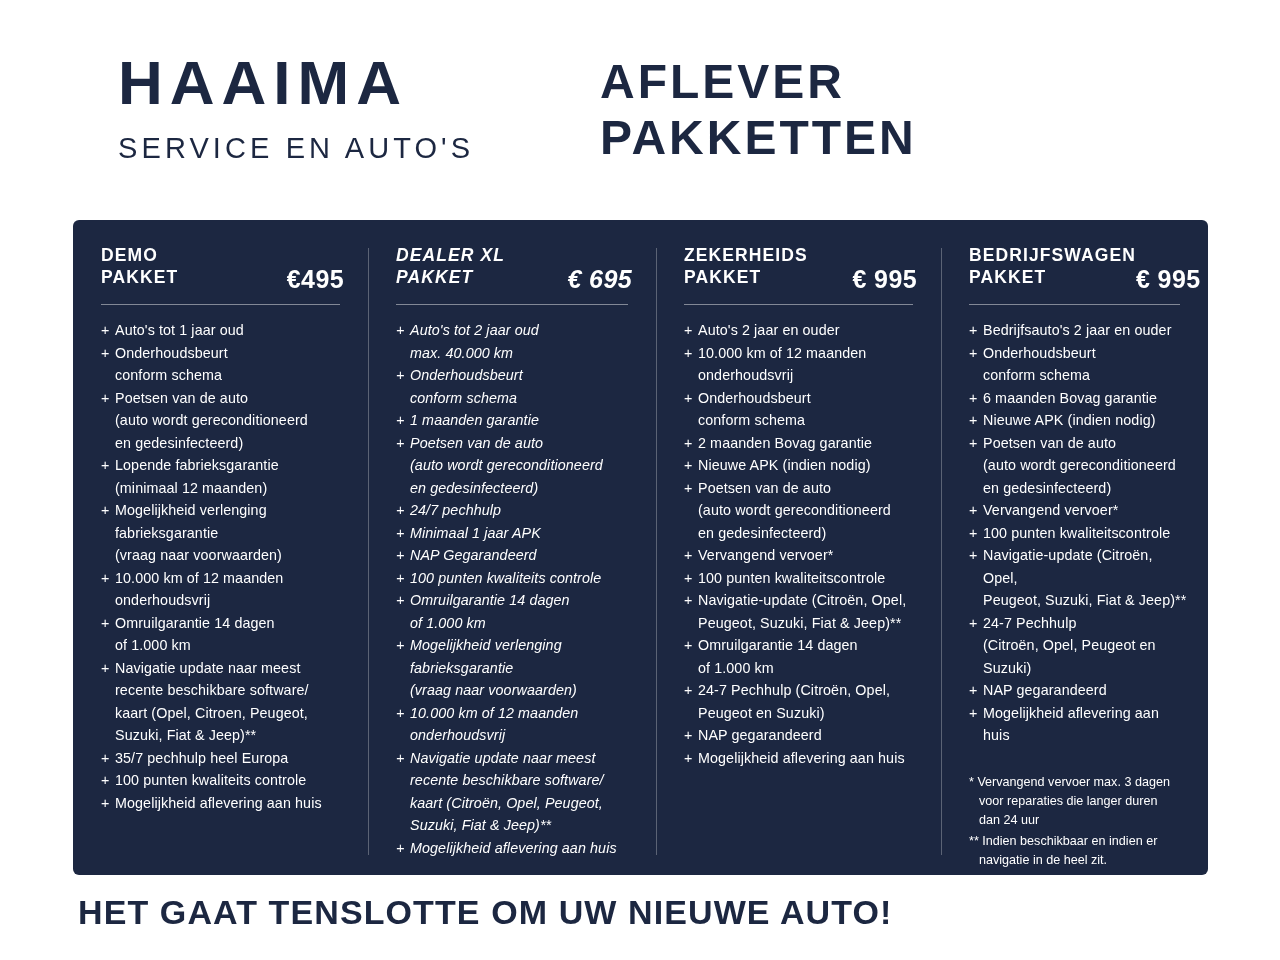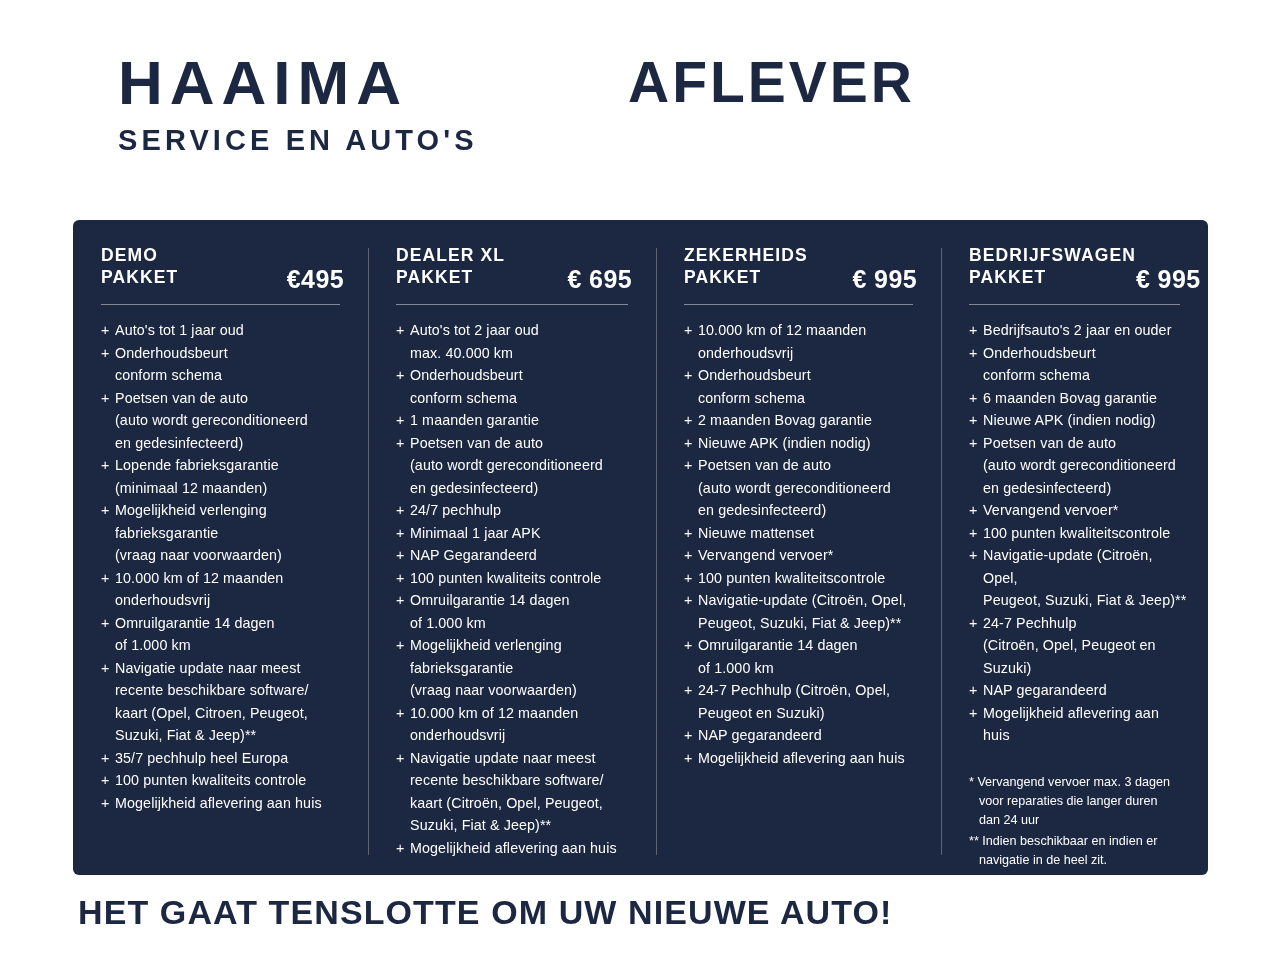--- a/index.html
+++ b/index.html
@@ -36,38 +36,37 @@
     width: 420px;
   }
   .brand-name {
     font-size: 62px;
     font-weight: 700;
     letter-spacing: 7px;
     line-height: 62px;
     color: #1c2741;
   }
   .brand-sub {
-    margin-top: 10px;
+    margin-top: 18px;
     font-size: 29px;
-    font-weight: 700;
+    font-weight: 400;
     letter-spacing: 4.1px;
     line-height: 32px;
     color: #1c2741;
   }
   .headline {
     margin-left: 62px;
     margin-top: 2px;
   }
   .headline-l1, .headline-l2 {
-    font-size: 57px;
+    font-size: 48px;
     font-weight: 700;
     letter-spacing: 3px;
     line-height: 56px;
     color: #1c2741;
-    margin-left: 28px;
   }
 
   
   .panel {
     position: absolute;
     left: 73px;
     top: 220px;
     width: 1135px;
     height: 655px;
     background: #1c2741;
@@ -76,21 +75,21 @@
     box-sizing: border-box;
     padding: 24px 0 0 0;
   }
   .col {
     position: relative;
     box-sizing: border-box;
     padding: 0 20px 0 28px;
     flex: 0 0 auto;
   }
   .col.c1 { width: 295px; }
-  .col.c2 { width: 288px; }
+  .col.c2 { width: 288px; font-style: italic; }
   .col.c3 { width: 285px; }
   .col.c4 { width: 267px; }
   .col + .col::before {
     content: "";
     position: absolute;
     left: 0;
     top: 4px;
     bottom: 20px;
     width: 1px;
     background: rgba(255,255,255,0.28);
@@ -184,20 +183,21 @@
 
 <div class="page">
 
   <div class="header">
     <div class="brand">
       <div class="brand-name">HAAIMA</div>
       <div class="brand-sub">SERVICE EN AUTO'S</div>
     </div>
     <div class="headline">
       <div class="headline-l1">AFLEVER</div>
+      <div class="headline-l2">PAKKETTEN</div>
     </div>
   </div>
 
   <div class="panel">
 
     <div class="col c1">
       <div class="col-head">
         <div class="pkg-title">DEMO
 PAKKET</div>
         <div class="pkg-price">€495</div>
@@ -265,30 +265,30 @@
     </div>
 
     <div class="col c3">
       <div class="col-head">
         <div class="pkg-title">ZEKERHEIDS
 PAKKET</div>
         <div class="pkg-price">€ 995</div>
       </div>
       <div class="rule"></div>
       <ul class="features">
+        <li>Auto's 2 jaar en ouder</li>
         <li>10.000 km of 12 maanden
 onderhoudsvrij</li>
         <li>Onderhoudsbeurt
 conform schema</li>
         <li>2 maanden Bovag garantie</li>
         <li>Nieuwe APK (indien nodig)</li>
         <li>Poetsen van de auto
 (auto wordt gereconditioneerd
 en gedesinfecteerd)</li>
-        <li>Nieuwe mattenset</li>
         <li>Vervangend vervoer*</li>
         <li>100 punten kwaliteitscontrole</li>
         <li>Navigatie-update (Citroën, Opel,
 Peugeot, Suzuki, Fiat &amp; Jeep)**</li>
         <li>Omruilgarantie 14 dagen
 of 1.000 km</li>
         <li>24-7 Pechhulp (Citroën, Opel,
 Peugeot en Suzuki)</li>
         <li>NAP gegarandeerd</li>
         <li>Mogelijkheid aflevering aan huis</li>

